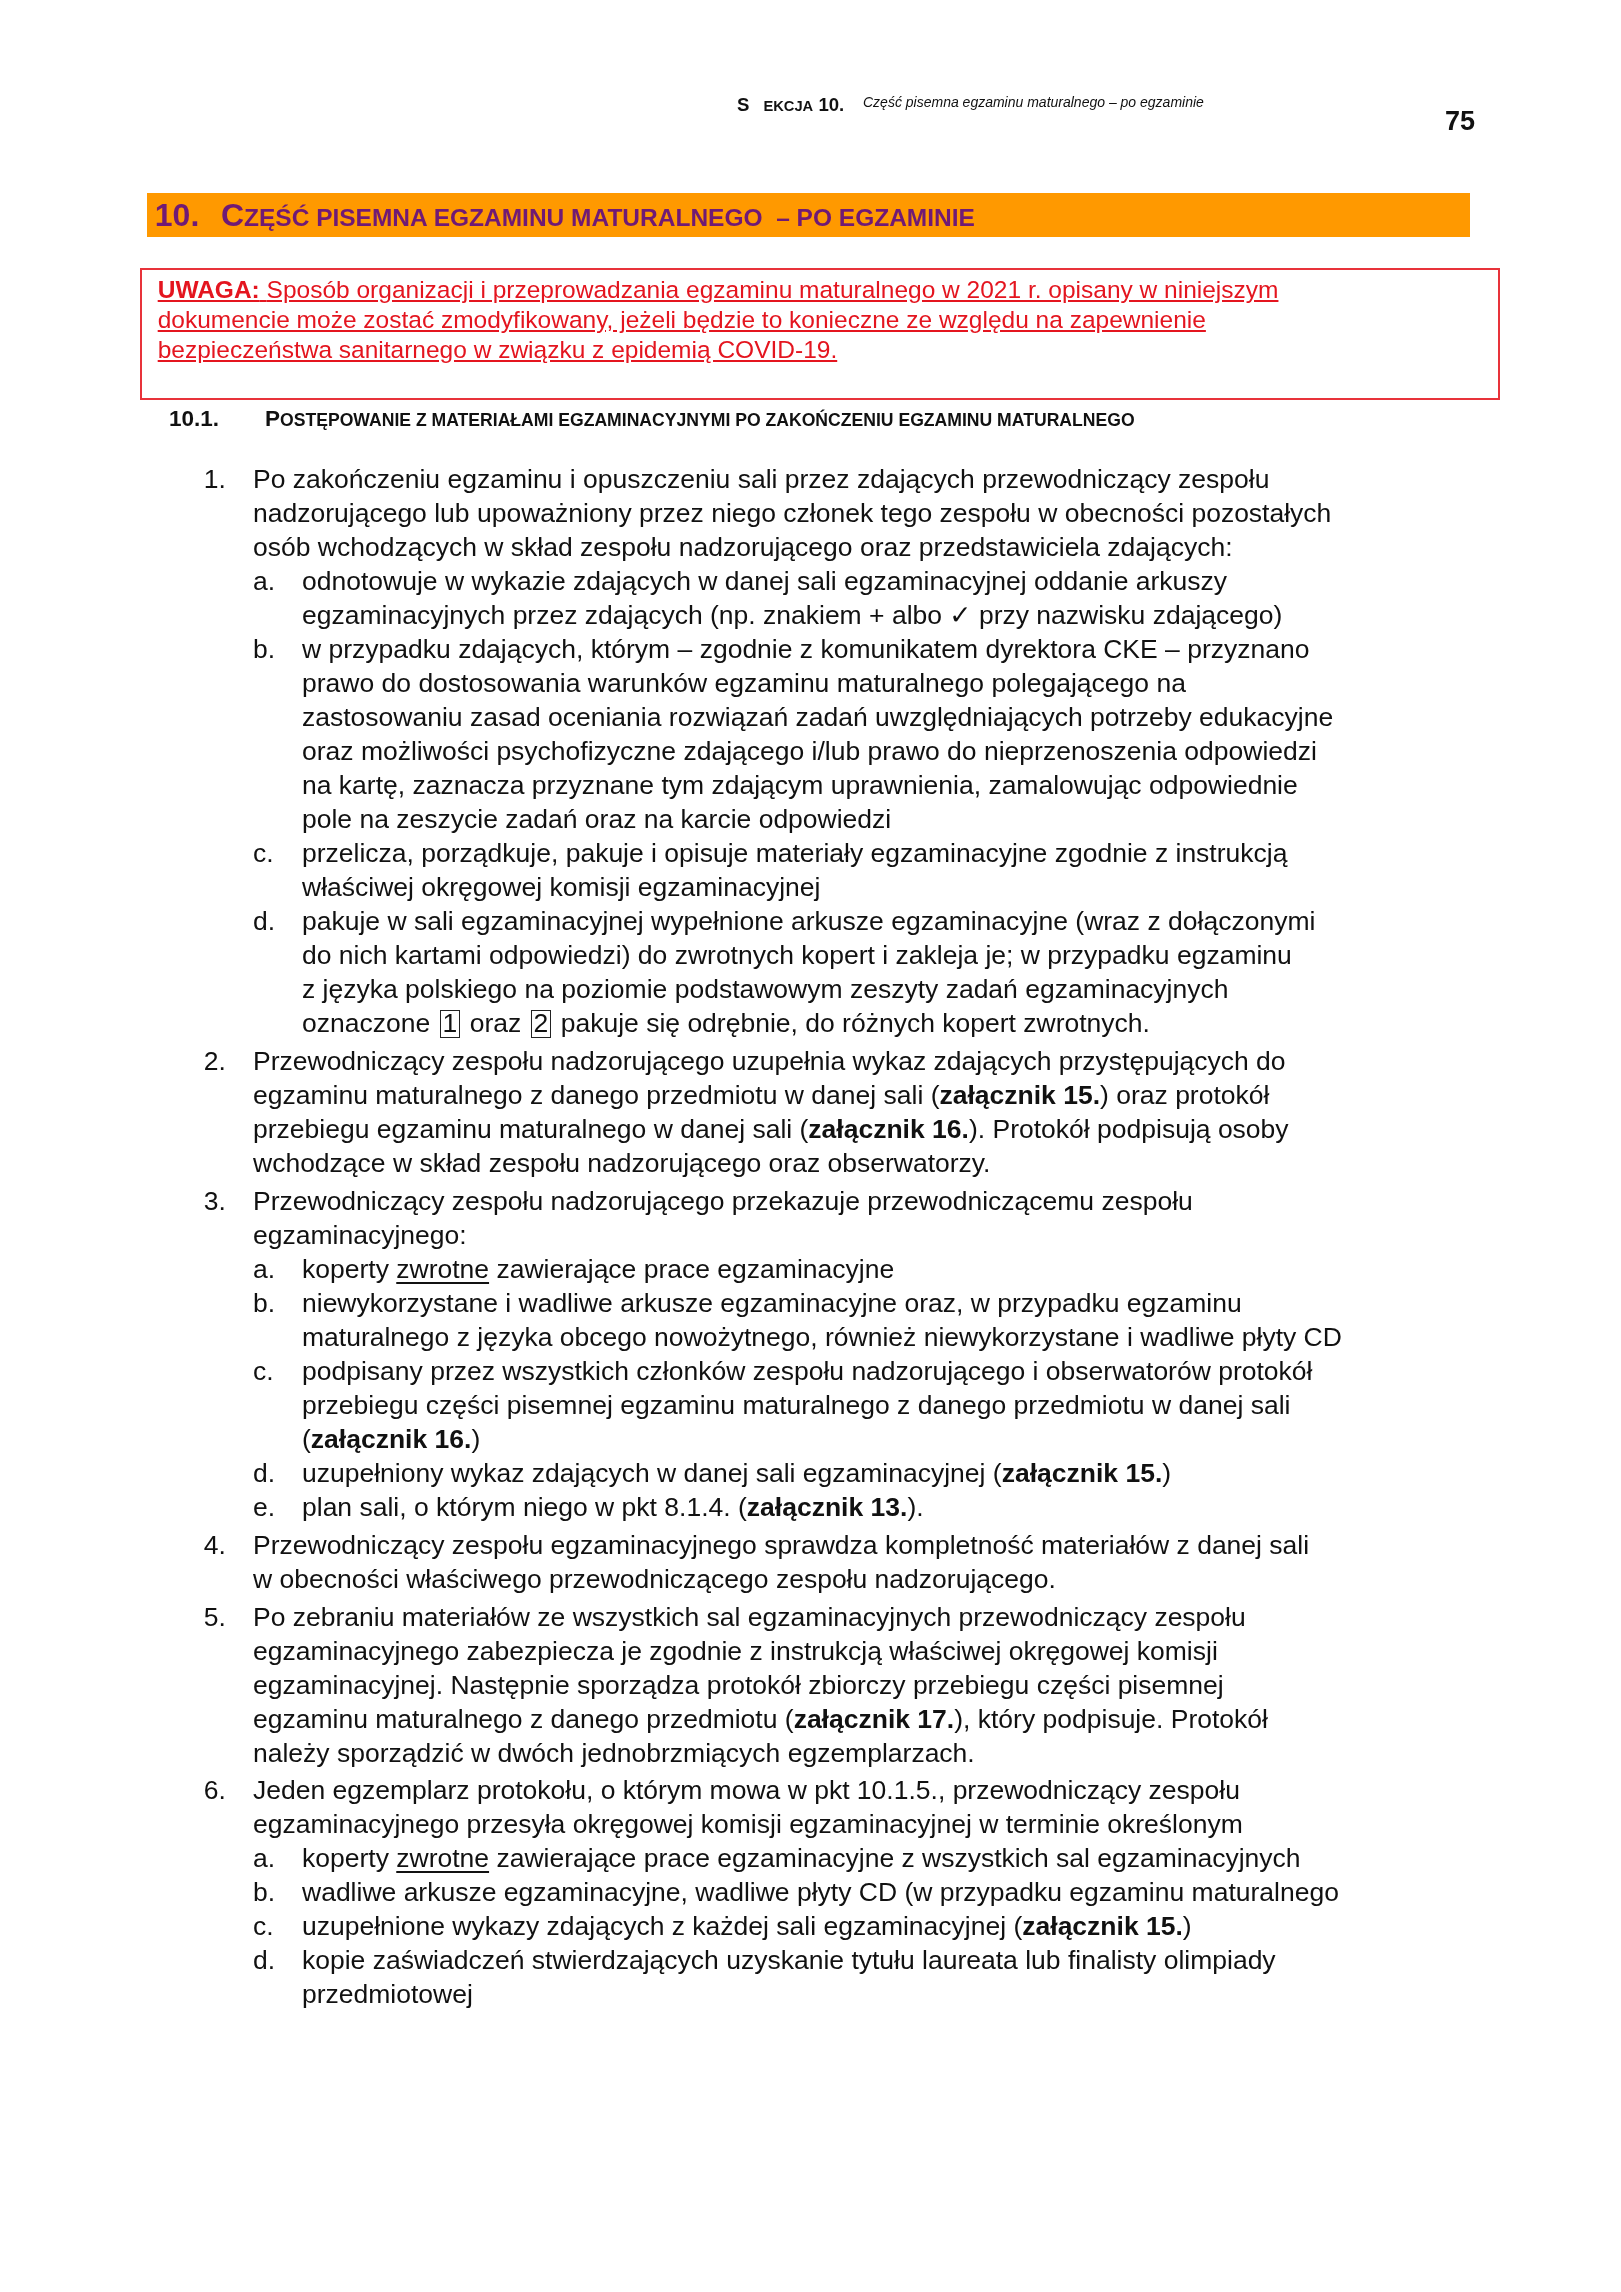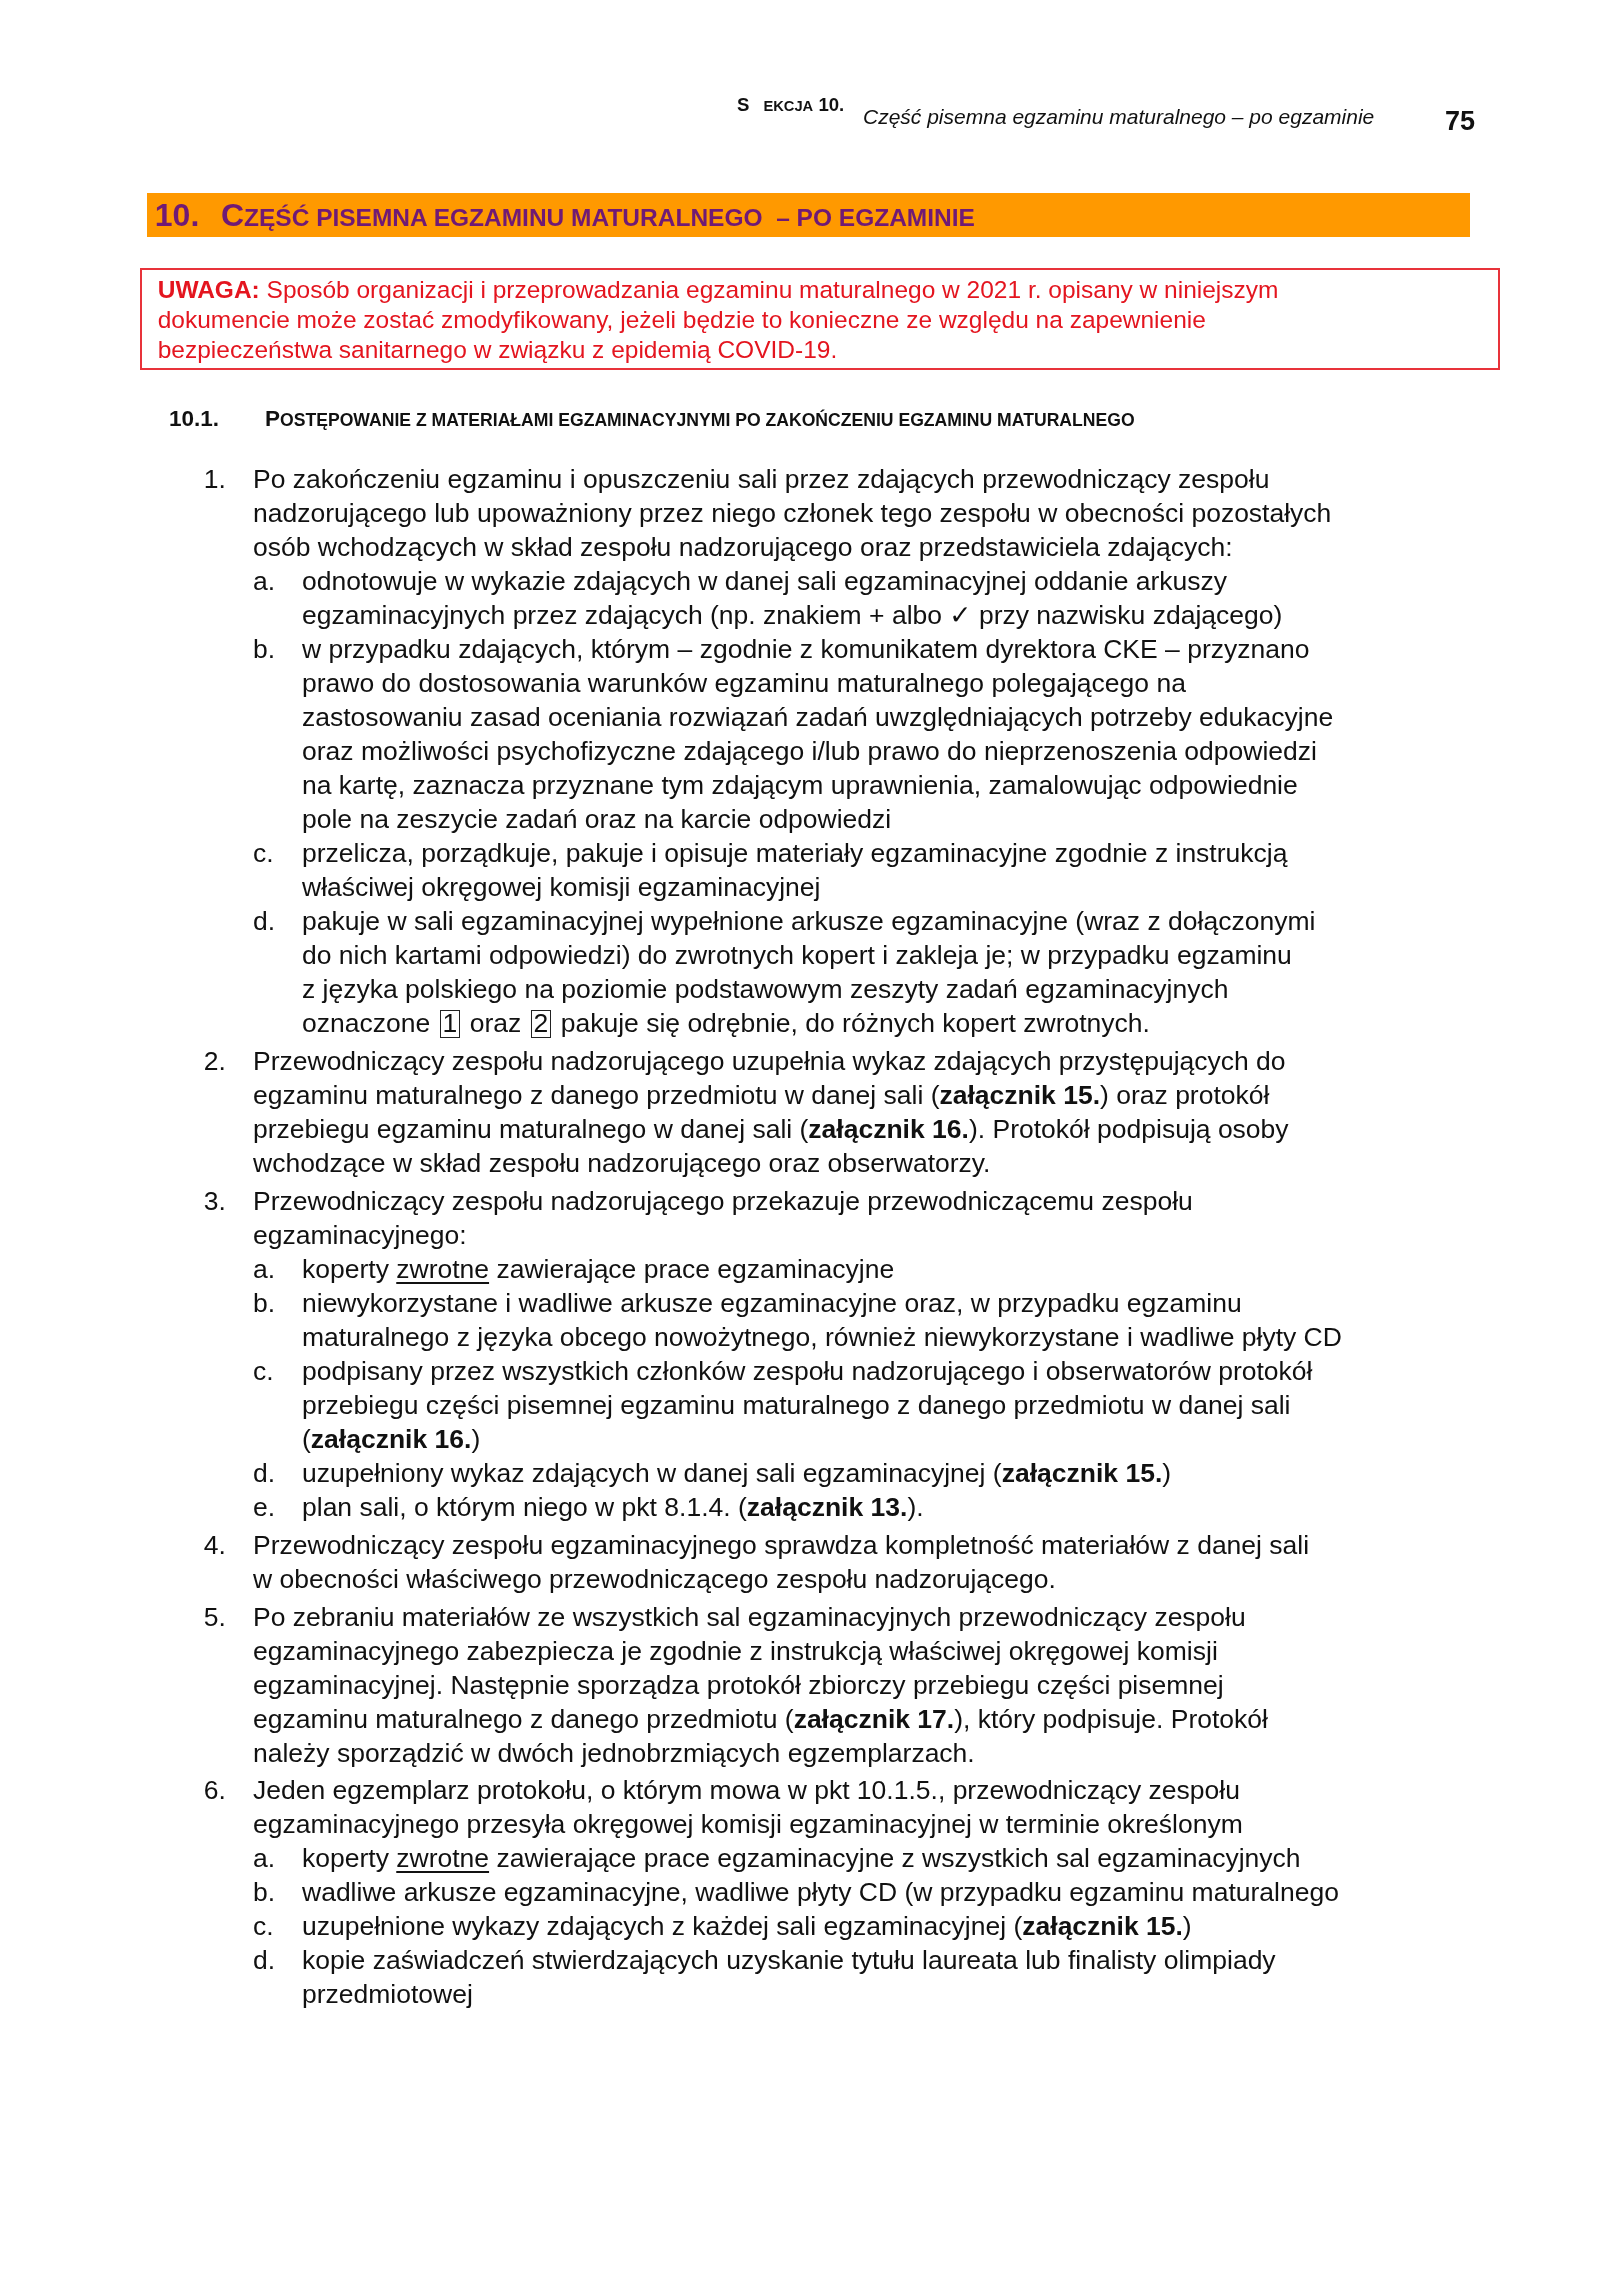--- a/index.html
+++ b/index.html
@@ -1,33 +1,33 @@
 <!DOCTYPE html>
 <html><head>
 <meta charset="utf-8">
 <style>
   html, body { margin: 0; padding: 0; background: #ffffff; }
   body { width: 1621px; height: 2293px; position: relative; overflow: hidden;
          font-family: "Liberation Sans", "DejaVu Sans", sans-serif; color: #111111; }
   .running-header { position: absolute; top: 94px; left: 0; width: 1621px; height: 29px; }
   .rh-section { position: absolute; left: 737px; top: 0; font-size: 18.6px; font-weight: bold; }
   .rh-section .sc-small { font-size: 14.7px; margin-left: 14px; }
-  .rh-title { position: absolute; left: 863px; top: 0; font-size: 21px; font-style: italic; margin-top: 11px; }
+  .rh-title { position: absolute; left: 863px; top: 0; font-size: 14px; font-style: italic; }
   .rh-page { position: absolute; left: 1445px; top: 12px; font-size: 27px; font-weight: bold; }
 
   .chapter-bar { position: absolute; left: 147px; top: 193px; width: 1323px; height: 44px;
                  background: #ff9900; color: #701a75; font-weight: bold; box-sizing: border-box;
                  padding-left: 7.8px; line-height: 45px; white-space: nowrap; }
   .chapter-bar .num { font-size: 32px; margin-right: 21.6px; }
   .chapter-bar .big { font-size: 32px; }
   .chapter-bar .small { font-size: 24.5px; }
 
-  .warning-box { position: absolute; left: 140px; top: 268px; width: 1360px; height: 102px;
+  .warning-box { position: absolute; left: 140px; top: 268px; width: 1360px; height: 132px;
                  border: 2px solid #e8323a; box-sizing: border-box; padding: 4.9px 0 0 15.7px;
-                 color: #e4151f; font-size: 24.5px; line-height: 30px; }
+                 color: #e4151f; font-size: 24.5px; line-height: 30px; text-decoration: underline; }
   .warning-box .label { font-weight: bold; }
 
   .section-heading { position: absolute; left: 169px; top: 406px; font-weight: bold; white-space: nowrap; color: #111; }
   .section-heading .num { font-size: 22.5px; display: inline-block; width: 96px; }
   .section-heading .big { font-size: 22.5px; }
   .section-heading .small { font-size: 17.6px; }
 
   .main-list { position: absolute; left: 196px; top: 462px; width: 1313px; font-size: 26.5px; line-height: 34px; }
   .item { position: relative; padding-left: 57px; margin-bottom: 3.9px; }
   .item .marker { position: absolute; left: 7.8px; top: 0; }

